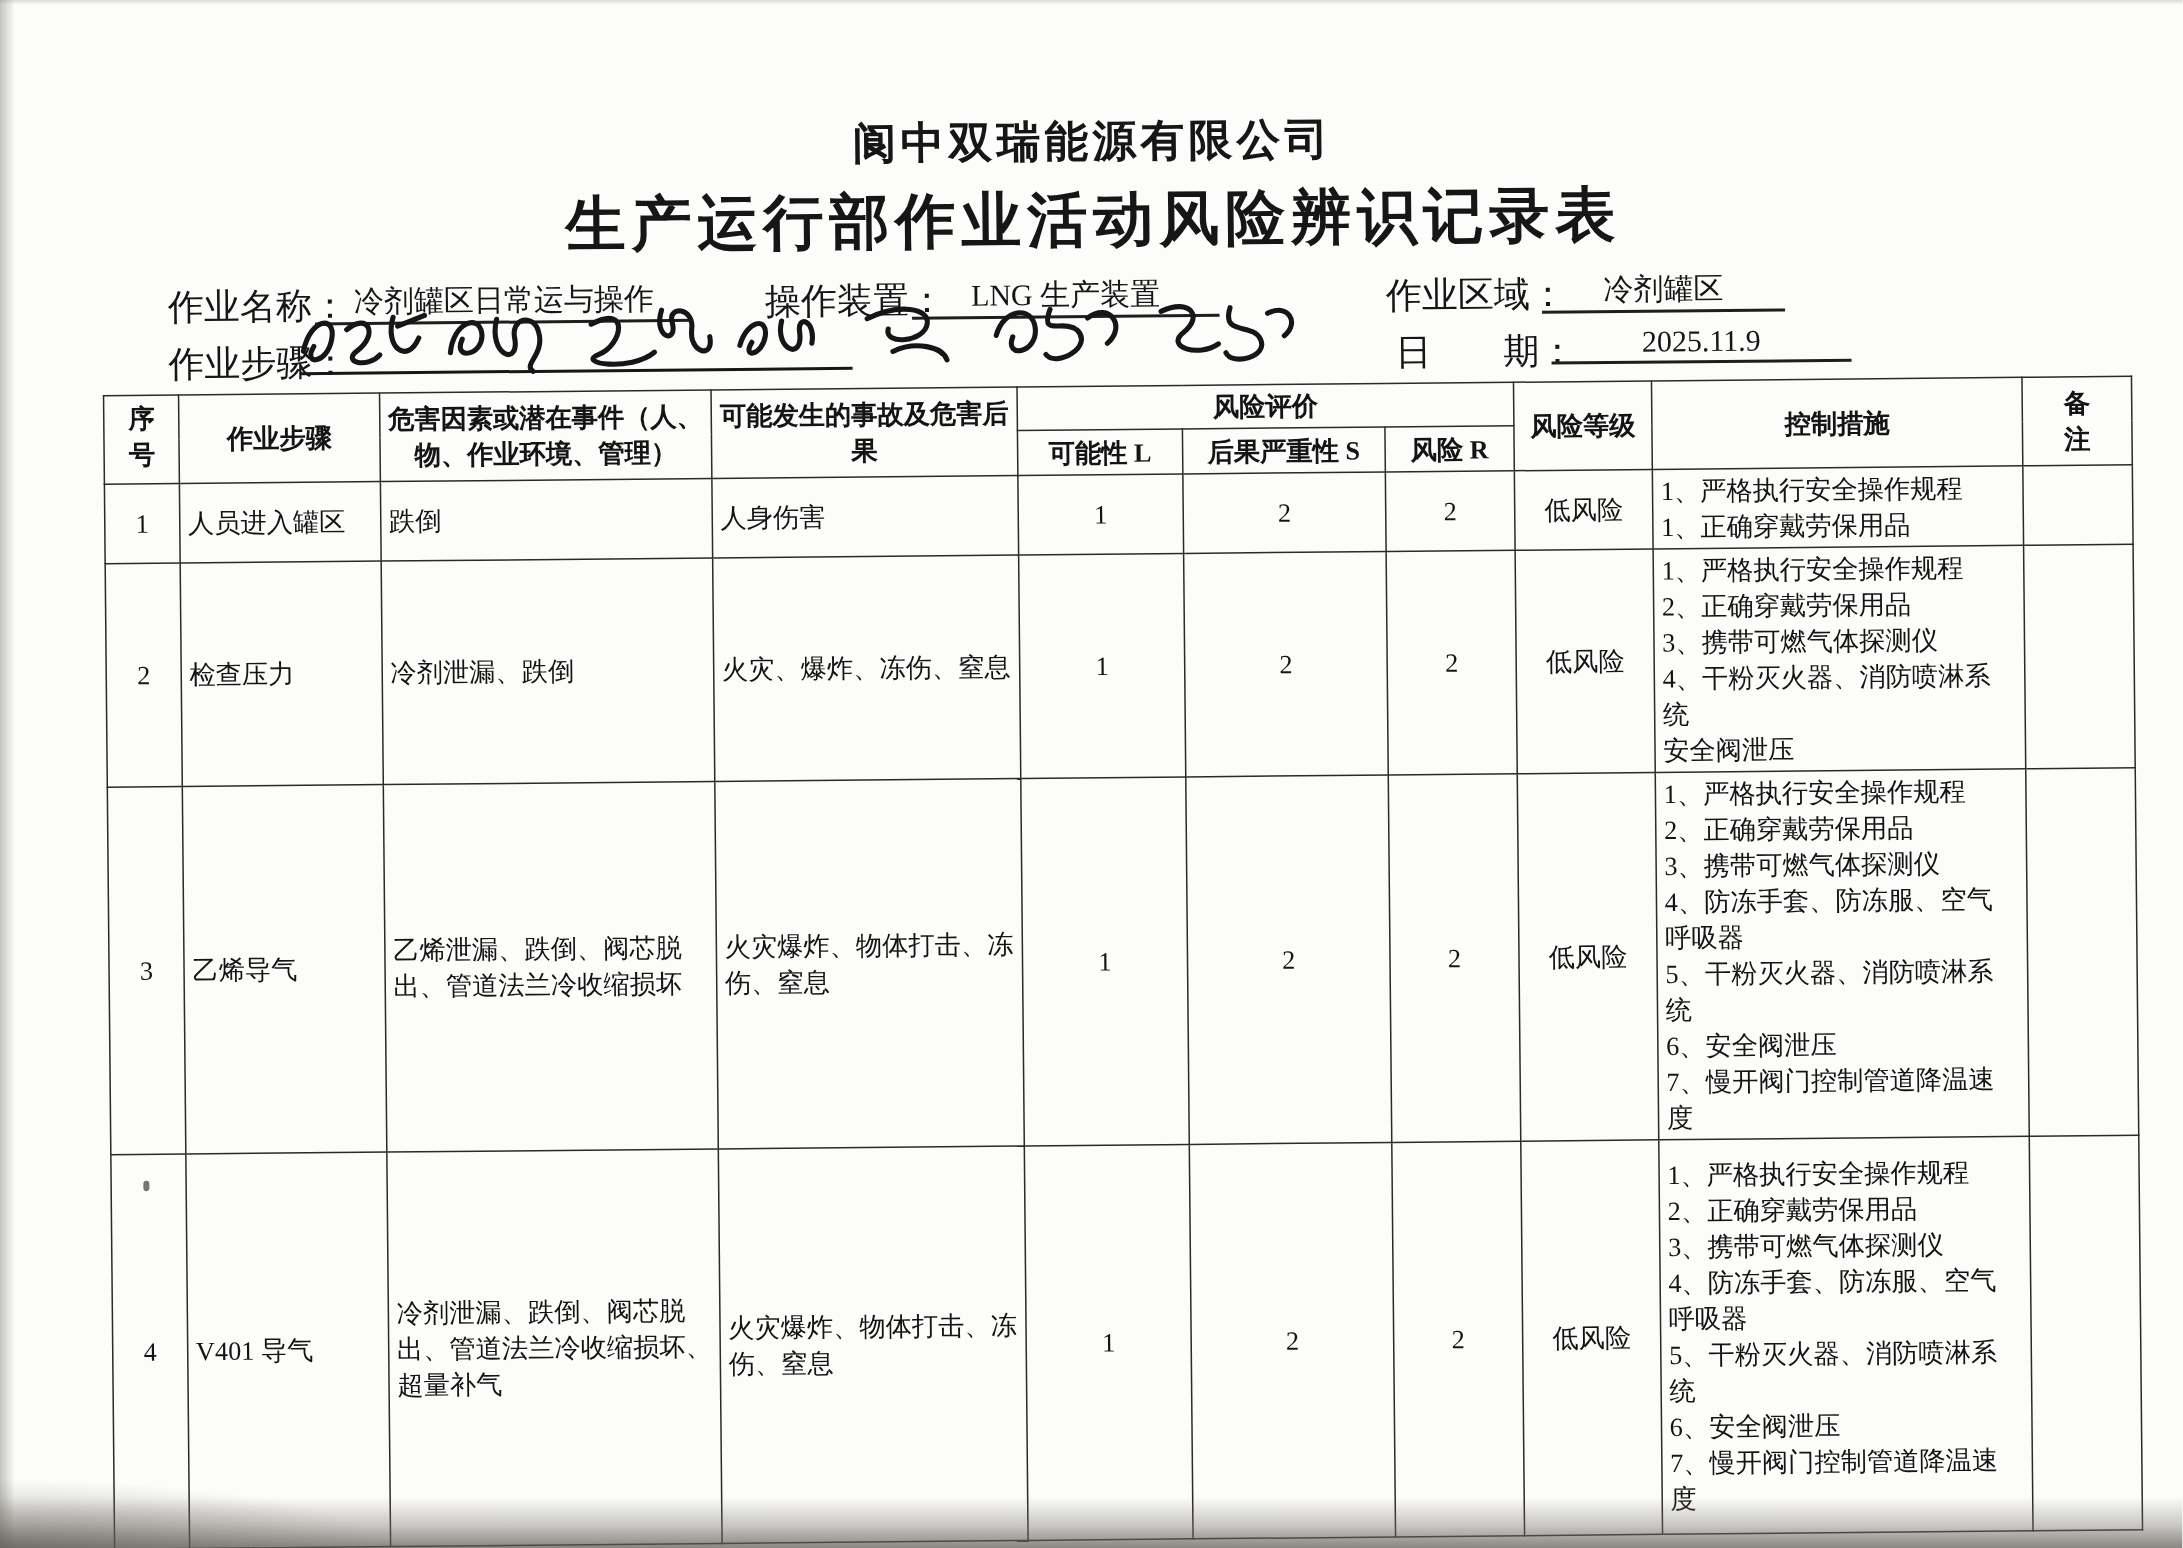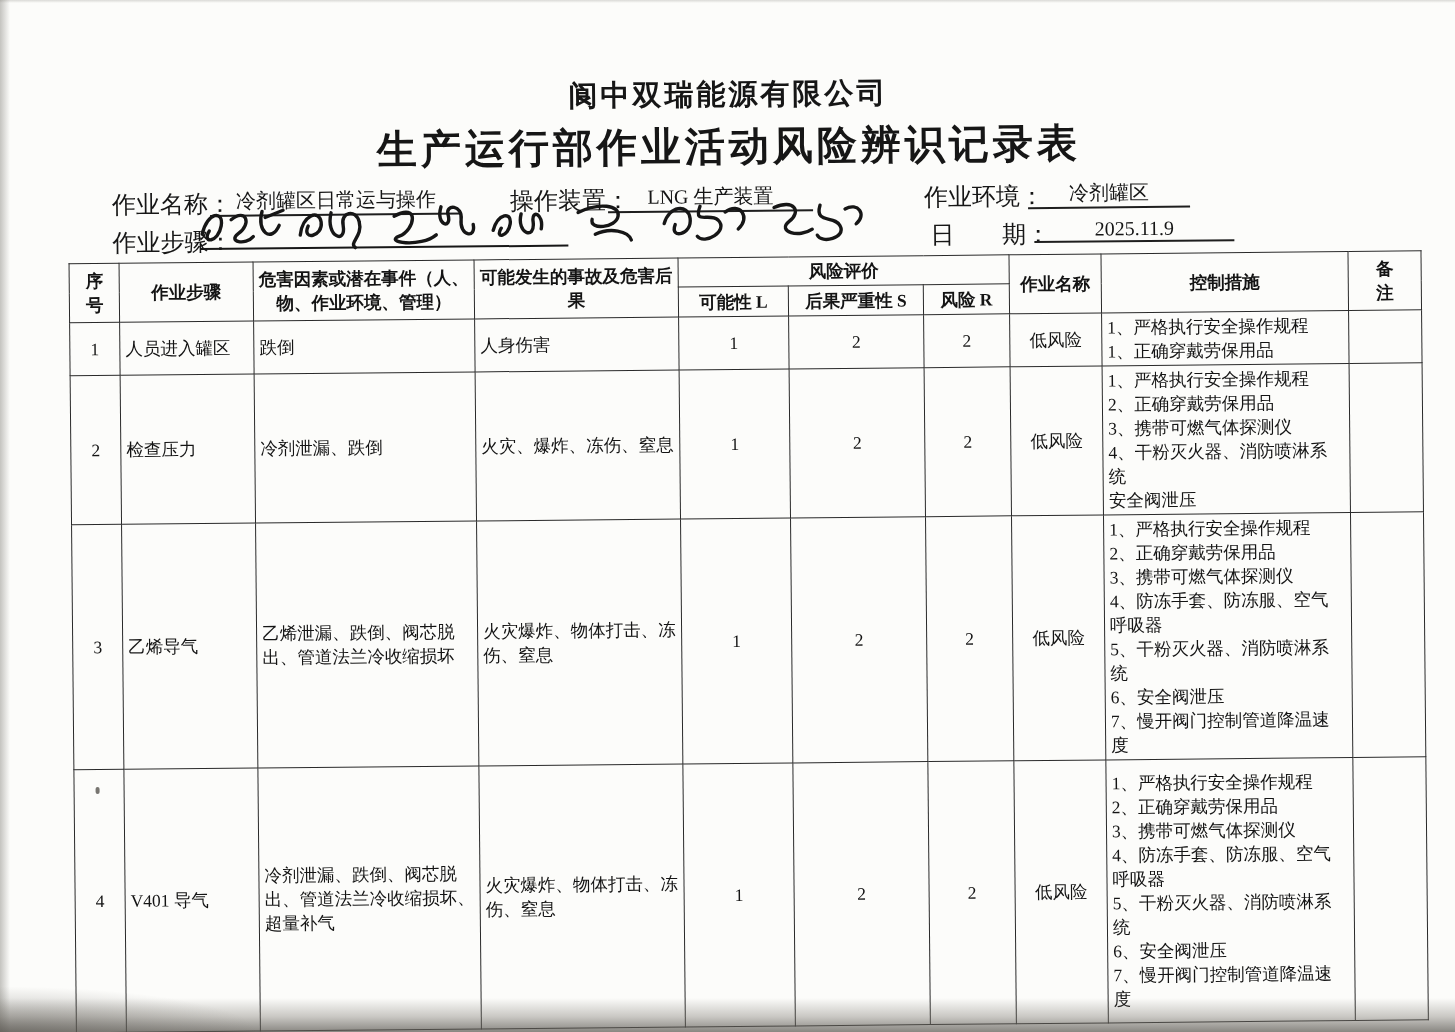--- a/index.html
+++ b/index.html
@@ -54,21 +54,21 @@
 
 <div class="sheet">
 
   <div class="company-title">阆中双瑞能源有限公司</div>
   <div class="main-title">生产运行部作业活动风险辨识记录表</div>
 
   <span class="form-label" style="left:110px;top:190px;">作业名称：</span>
   <span class="form-value" style="left:208px;top:190px;width:252px;">冷剂罐区日常运与操作</span>
   <span class="form-label" style="left:508px;top:190px;">操作装置：</span>
   <span class="form-value" style="left:606px;top:190px;width:205px;">LNG 生产装置</span>
-  <span class="form-label" style="left:922px;top:190px;">作业环境：</span>
+  <span class="form-label" style="left:922px;top:190px;">作业区域：</span>
   <span class="form-value" style="left:1026px;top:190px;width:162px;">冷剂罐区</span>
 
   <span class="form-label" style="left:110px;top:228px;">作业步骤：</span>
   <span class="sig-underline"></span>
   <svg class="signatures" width="700" height="62" viewBox="0 0 700 62" fill="none" stroke="#161616" stroke-width="3.4" stroke-linecap="round" stroke-linejoin="round">
     <path d="M14,38 C19,16 36,14 33,30 C30,47 13,48 21,35 M43,24 C58,12 64,28 50,38 C39,46 57,50 65,41"></path>
     <path d="M74,16 C68,36 83,48 91,30 M77,22 L95,15"></path>
     <path d="M112,40 C114,20 131,14 133,27 C135,42 113,46 120,31 M143,18 C137,42 158,50 155,31 C152,17 168,14 171,27 C175,42 160,48 167,53"></path>
     <path d="M206,22 C232,8 227,36 211,42 C195,48 232,54 248,41 M253,13 C247,32 264,36 260,21 C257,10 275,11 273,26 C271,42 288,46 285,31"></path>
     <path d="M305,37 C310,20 324,18 322,31 C320,44 306,46 313,35 M333,21 C328,40 347,48 345,29 C343,16 356,21 353,36"></path>
@@ -87,26 +87,26 @@
       <col style="width:204px">
         <col style="width:110px">
         <col style="width:135px">
       <col style="width:86px">
         <col style="width:92px">
         <col style="width:247px">
       <col style="width:73px">
     </colgroup>
     <tbody>
         <tr style="height:29px;">
-      <th rowspan="2" style="padding:1px 16px;">序号</th>
+      <th rowspan="2" style="padding:1px 16px;font-family:Liberation Mono, monospace;">序号</th>
       <th rowspan="2">作业步骤</th>
       <th rowspan="2">危害因素或潜在事件（人、物、作业环境、管理）</th>
       <th rowspan="2">可能发生的事故及危害后果</th>
       <th colspan="3">风险评价</th>
-      <th rowspan="2">作业名称</th>
+      <th rowspan="2">风险等级</th>
       <th rowspan="2">控制措施</th>
       <th rowspan="2" style="padding:1px 24px;">备注</th>
     </tr>
     <tr style="height:30px;">
       <th>可能性 L</th>
       <th>后果严重性 S</th>
       <th>风险 R</th>
     </tr>
 
     <tr style="height:47px;">

